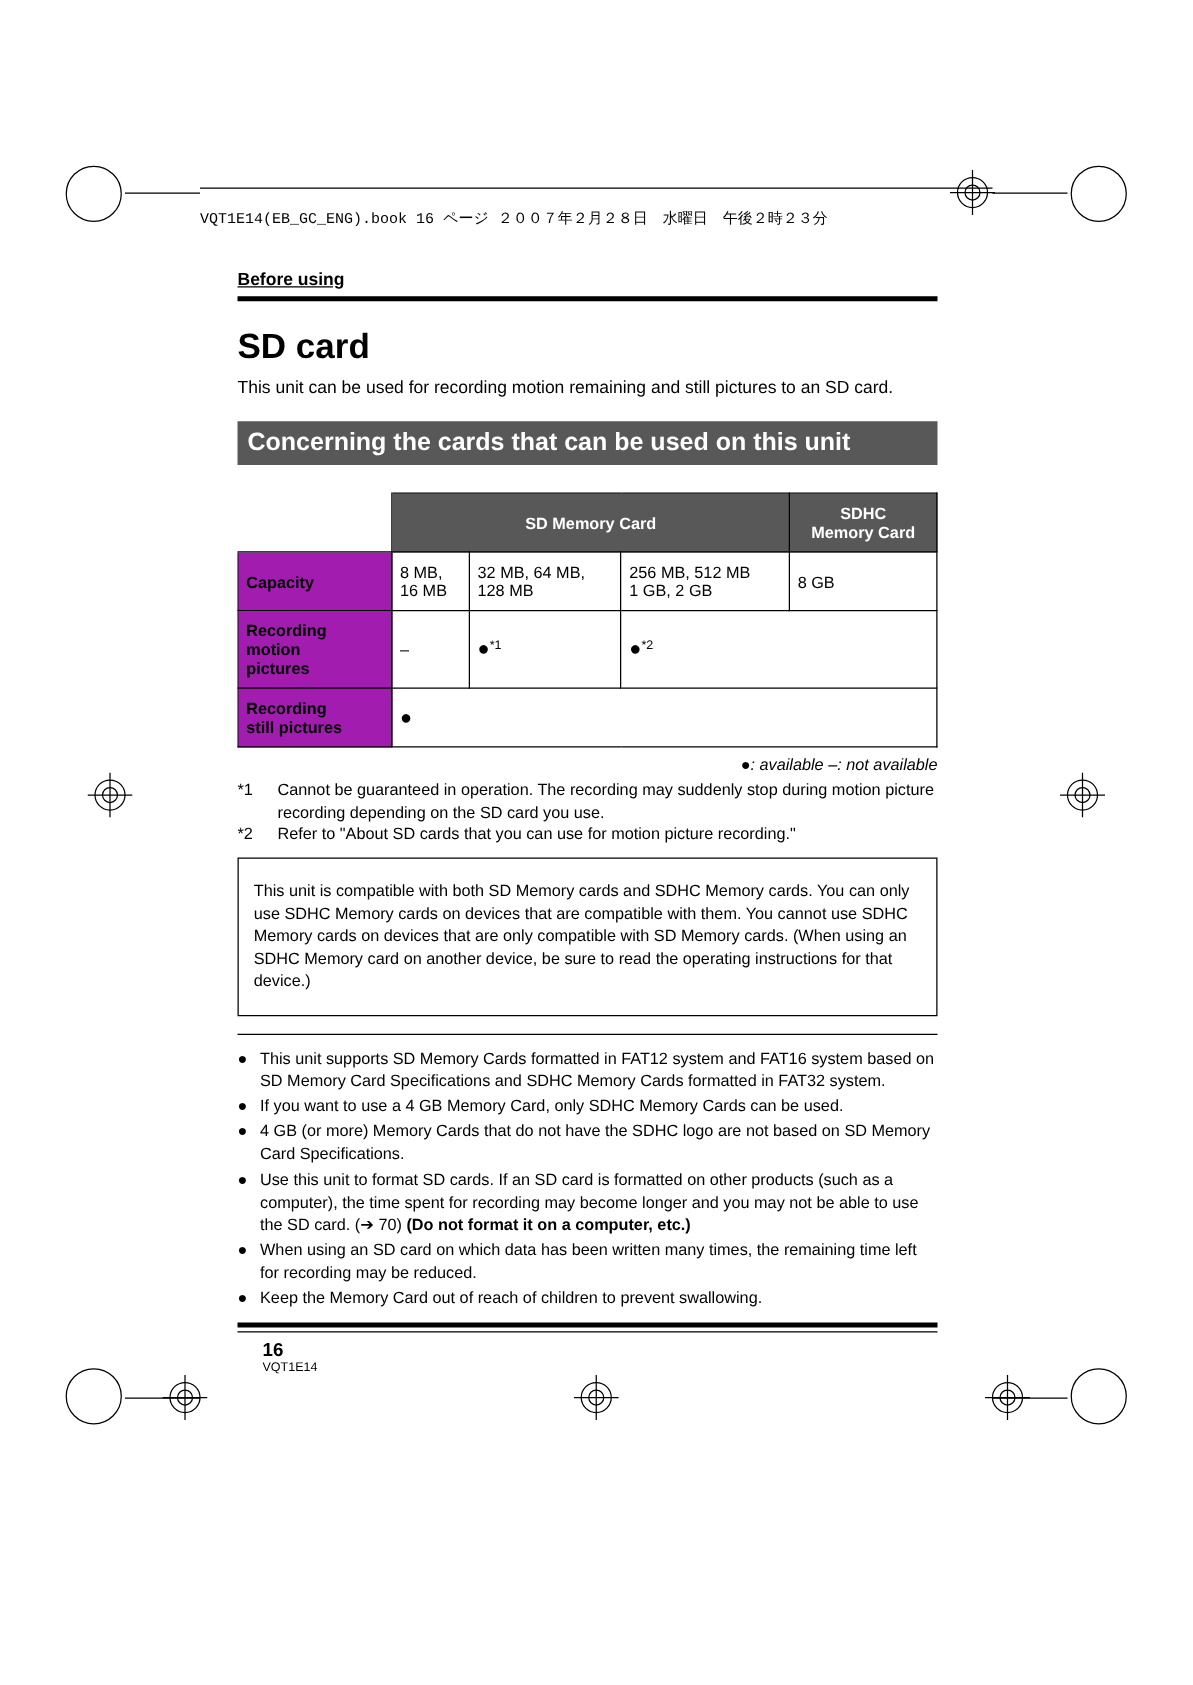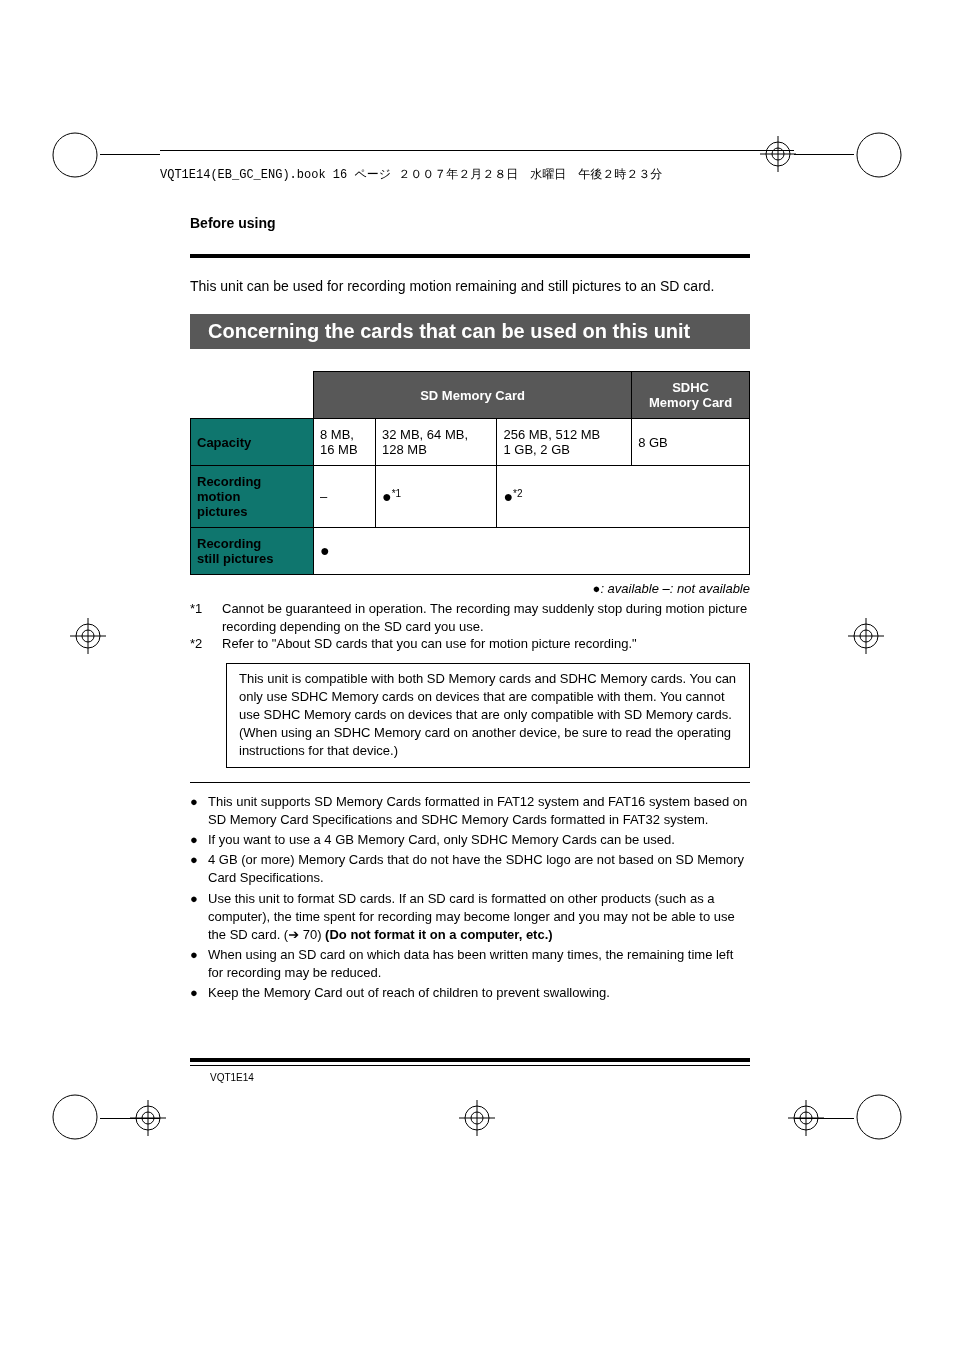--- a/index.html
+++ b/index.html
@@ -45,21 +45,22 @@
   .page {
     position: absolute;
     top: 215px;
     left: 190px;
     width: 560px;
   }
 
   .section-label {
     font-size: 14px;
     font-weight: bold;
-    margin-bottom: 23px;
+    margin-bottom: 6px;
+    text-decoration: underline;
   }
   .heavy-rule {
     height: 4px;
     background: #000;
     margin-bottom: 20px;
   }
   .thin-rule {
     height: 1px;
     background: #000;
   }
@@ -72,21 +73,21 @@
   .intro {
     font-size: 14px;
     margin: 0 0 20px 0;
   }
 
   .banner {
     background: #585858;
     color: #fff;
     font-size: 20px;
     font-weight: bold;
-    padding: 6px 18px;
+    padding: 6px 8px;
     margin-bottom: 22px;
   }
 
   table.card-table {
     border-collapse: collapse;
     width: 100%;
     font-size: 13px;
   }
   table.card-table th, table.card-table td {
     border: 1px solid #000;
@@ -94,21 +95,21 @@
     vertical-align: middle;
   }
   table.card-table .hdr {
     background: #585858;
     color: #fff;
     font-weight: bold;
     text-align: center;
     margin-left: 34px;
   }
   table.card-table .rowhdr {
-    background: #0f766e;
+    background: #a21caf;
     font-weight: bold;
     text-align: left;
     width: 110px;
   }
   table.card-table .blank-corner {
     border-top: none;
     border-left: none;
     background: #fff;
   }
   table.card-table td.c { text-align: left; }
@@ -128,25 +129,24 @@
     margin-bottom: 10px;
   }
   .footnotes .fn {
     display: flex;
     gap: 10px;
   }
   .footnotes .fn .lab { flex: 0 0 22px; }
 
   .info-box {
     border: 1px solid #000;
-    padding: 6px 12px;
+    padding: 17px 12px;
     font-size: 13px;
     line-height: 1.4;
     margin-bottom: 14px;
-    margin-left: 36px;
   }
 
   .bullets {
     font-size: 13px;
     line-height: 1.4;
   }
   .bullets .bi {
     display: flex;
     gap: 8px;
     margin-bottom: 2px;
@@ -242,20 +242,21 @@
     </svg>
 </div>
 
 <div class="header-line">VQT1E14(EB_GC_ENG).book  16 ページ  ２００７年２月２８日　水曜日　午後２時２３分</div>
 
 <div class="page">
 
   <div class="section-label">Before using</div>
   <div class="heavy-rule"></div>
 
+  <h1 class="sd">SD card</h1>
   <p class="intro">This unit can be used for recording motion remaining and still pictures to an SD card.</p>
 
   <div class="banner">Concerning the cards that can be used on this unit</div>
 
   <table class="card-table">
     <tbody>
         <tr>
       <th class="blank-corner"></th>
       <th class="hdr" colspan="3">SD Memory Card</th>
       <th class="hdr">
@@ -345,14 +346,15 @@
         <div class="bul">●</div>
         <div>Keep the Memory Card out of reach of children to prevent swallowing.</div>
       </div>
   </div>
 
 </div>
 
 <div class="footer">
   <div class="rule1"></div>
   <div class="rule2"></div>
+  <div class="pg">16</div>
   <div class="code">VQT1E14</div>
 </div>
 
 </body></html>

